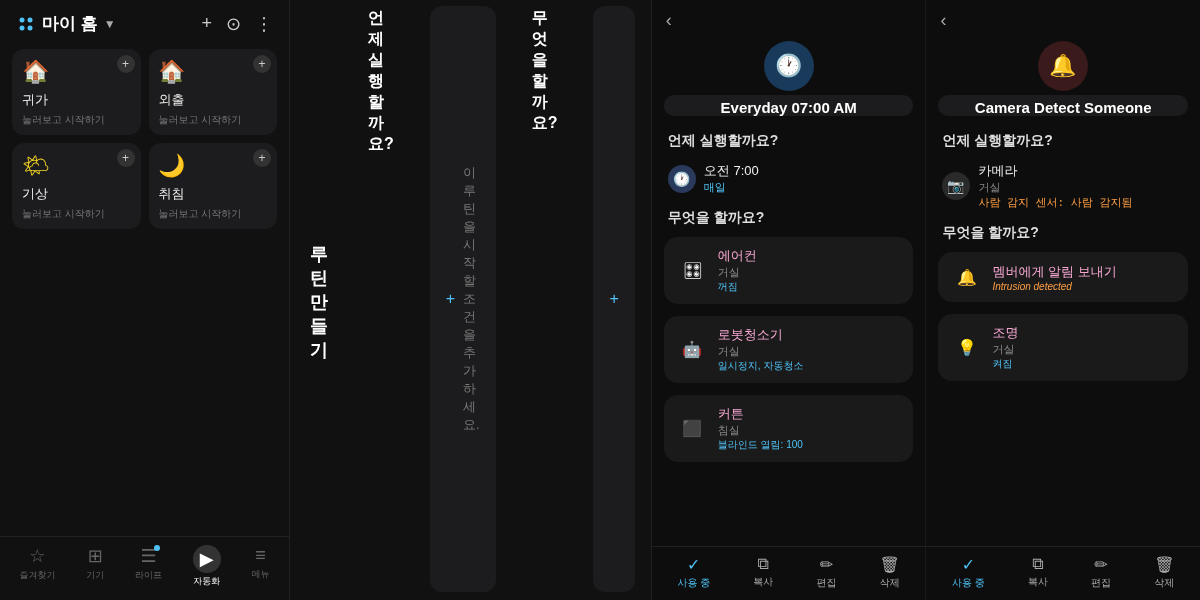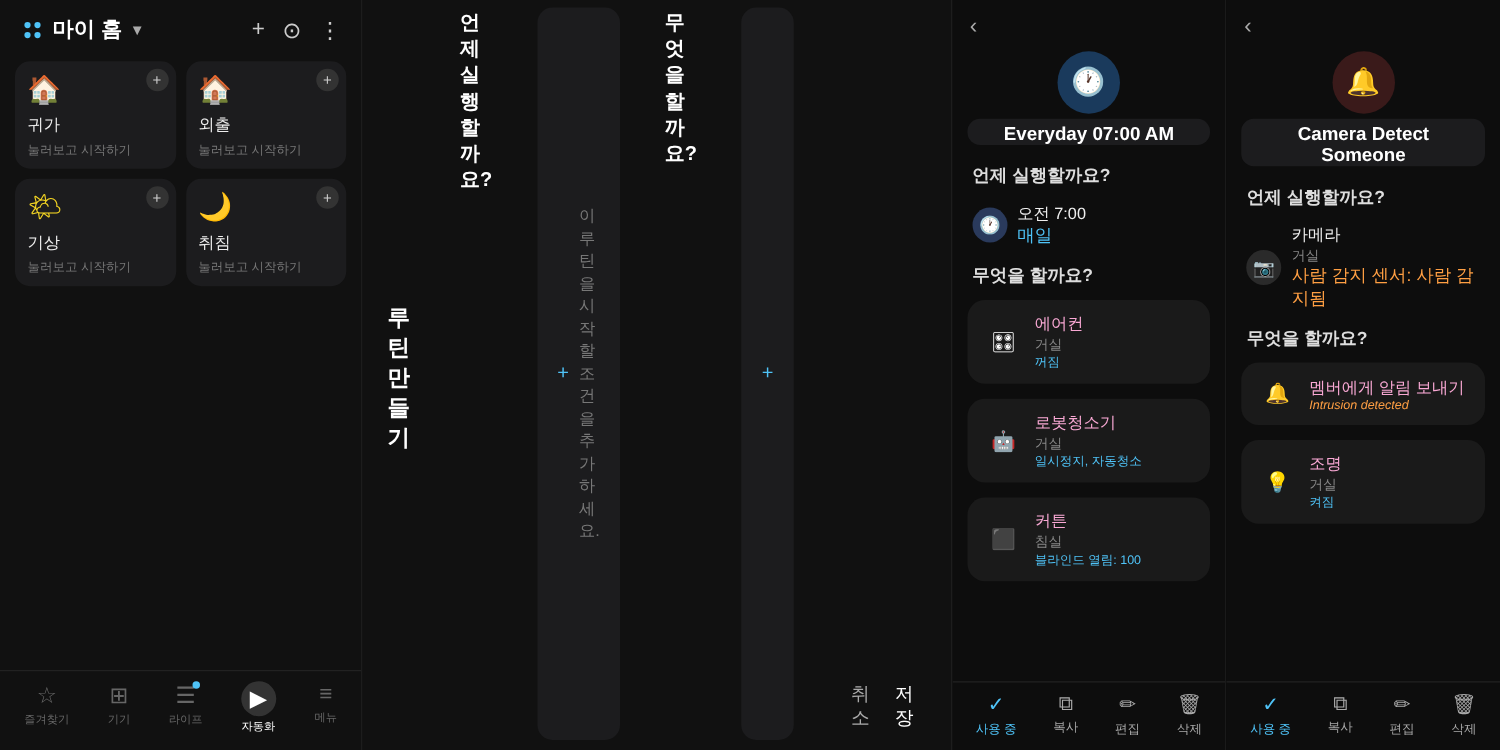--- a/index.html
+++ b/index.html
@@ -206,21 +206,21 @@
       padding: 8px 16px;
     }
     .condition-icon {
       width: 28px; height: 28px; border-radius: 50%;
       display: flex; align-items: center; justify-content: center;
       font-size: 14px; background: #2a3a5c; flex-shrink: 0;
     }
     .condition-icon.grey { background: #2a2a2a; }
     .condition-text { display: flex; flex-direction: column; }
     .condition-title { font-size: 13px; color: #eee; }
-    .condition-sub { font-size: 14px; color: #4fc3f7; }
+    .condition-sub { font-size: 11px; color: #4fc3f7; font-family: Liberation Mono, monospace; }
     .condition-sub.orange { color: #ff9f43; }
 
     .action-card {
       margin: 6px 12px;
       background: #1a1a1a;
       border-radius: 14px;
       padding: 10px 14px;
       display: flex; align-items: center; gap: 10px;
     }
     .action-icon {
@@ -339,24 +339,20 @@
   <div class="add-condition-row">
     <span class="plus">+</span>
     <span class="text">이 루틴을 시작할 조건을 추가하세요.</span>
   </div>
 
   <div class="section-title">무엇을 할까요?</div>
   <div class="add-condition-row">
     <span class="plus">+</span>
   </div>
 
-  <div class="bottom-buttons">
-    <button class="btn-cancel">취소</button>
-    <button class="btn-save">저장</button>
-  </div>
 </div>
 
 <div class="panels-container">
 
   <div class="panel">
     <div class="panel-nav-bar">
       <span class="panel-back-btn">‹</span>
     </div>
     <div class="panel-trigger-badge blue">
       <span>🕐</span>

